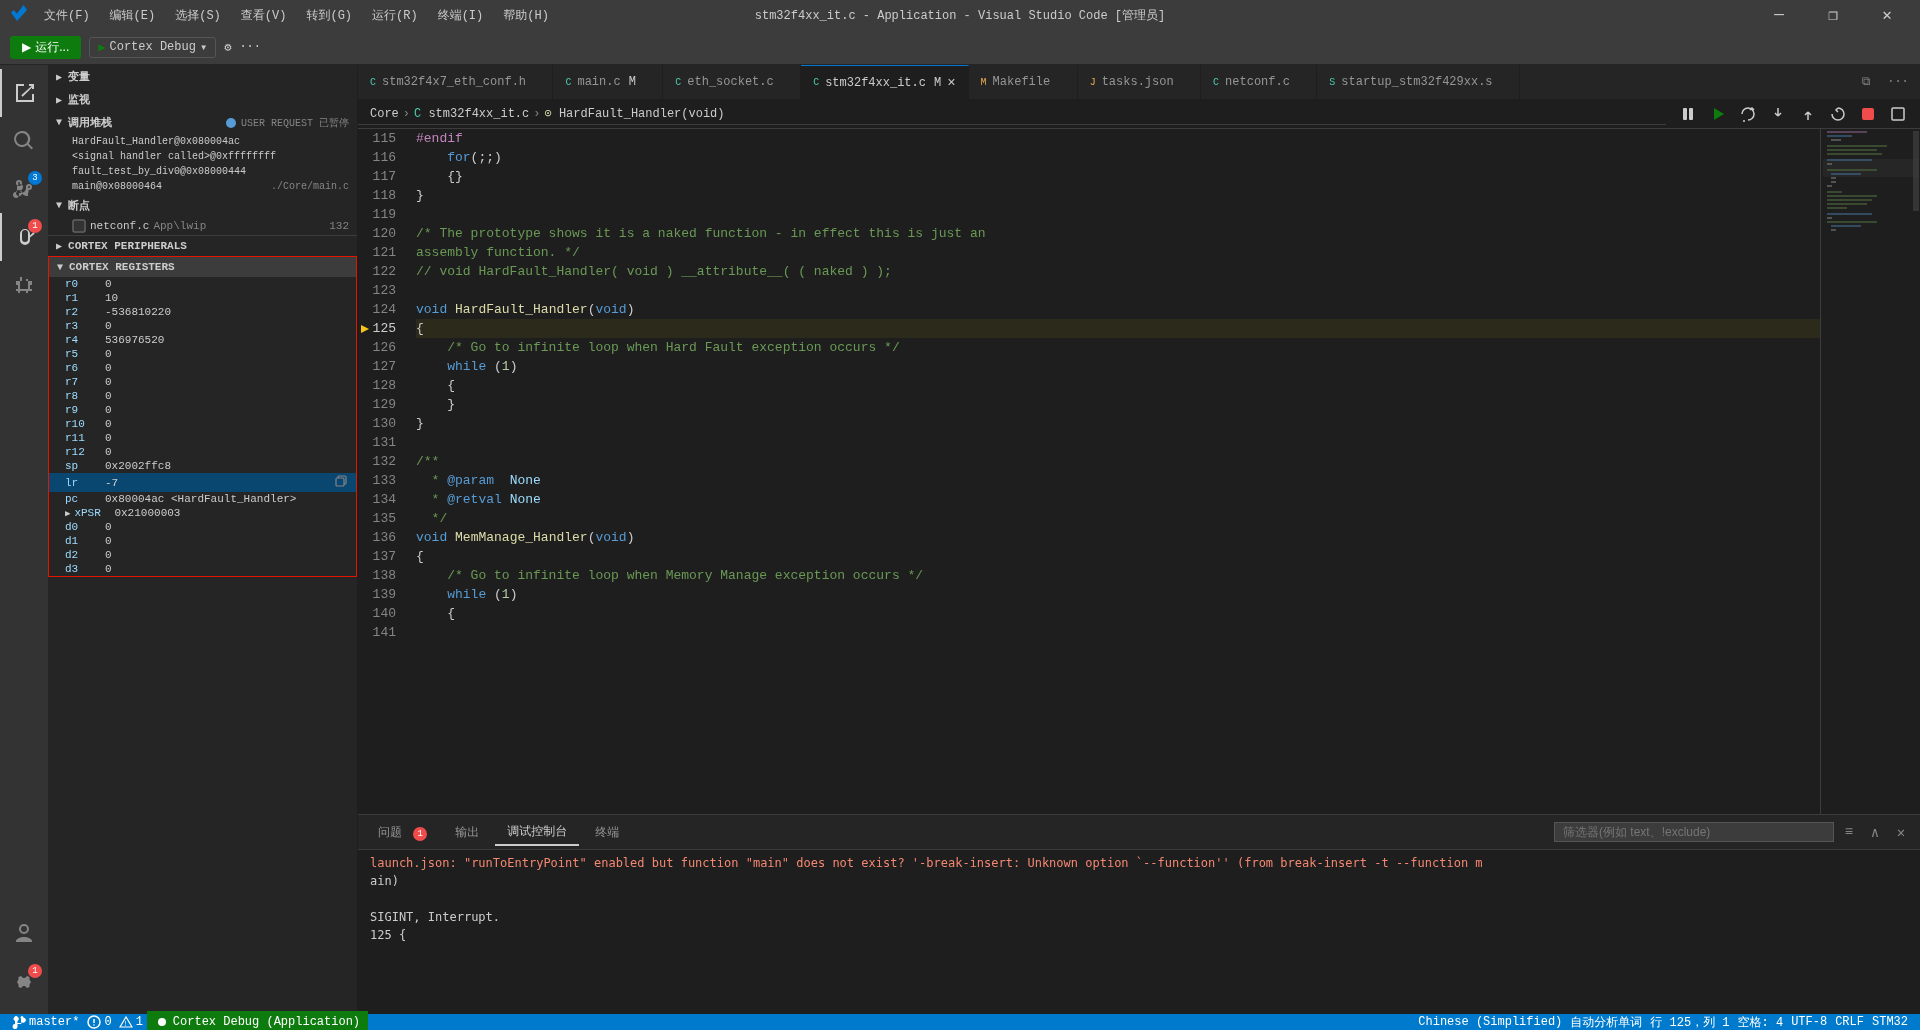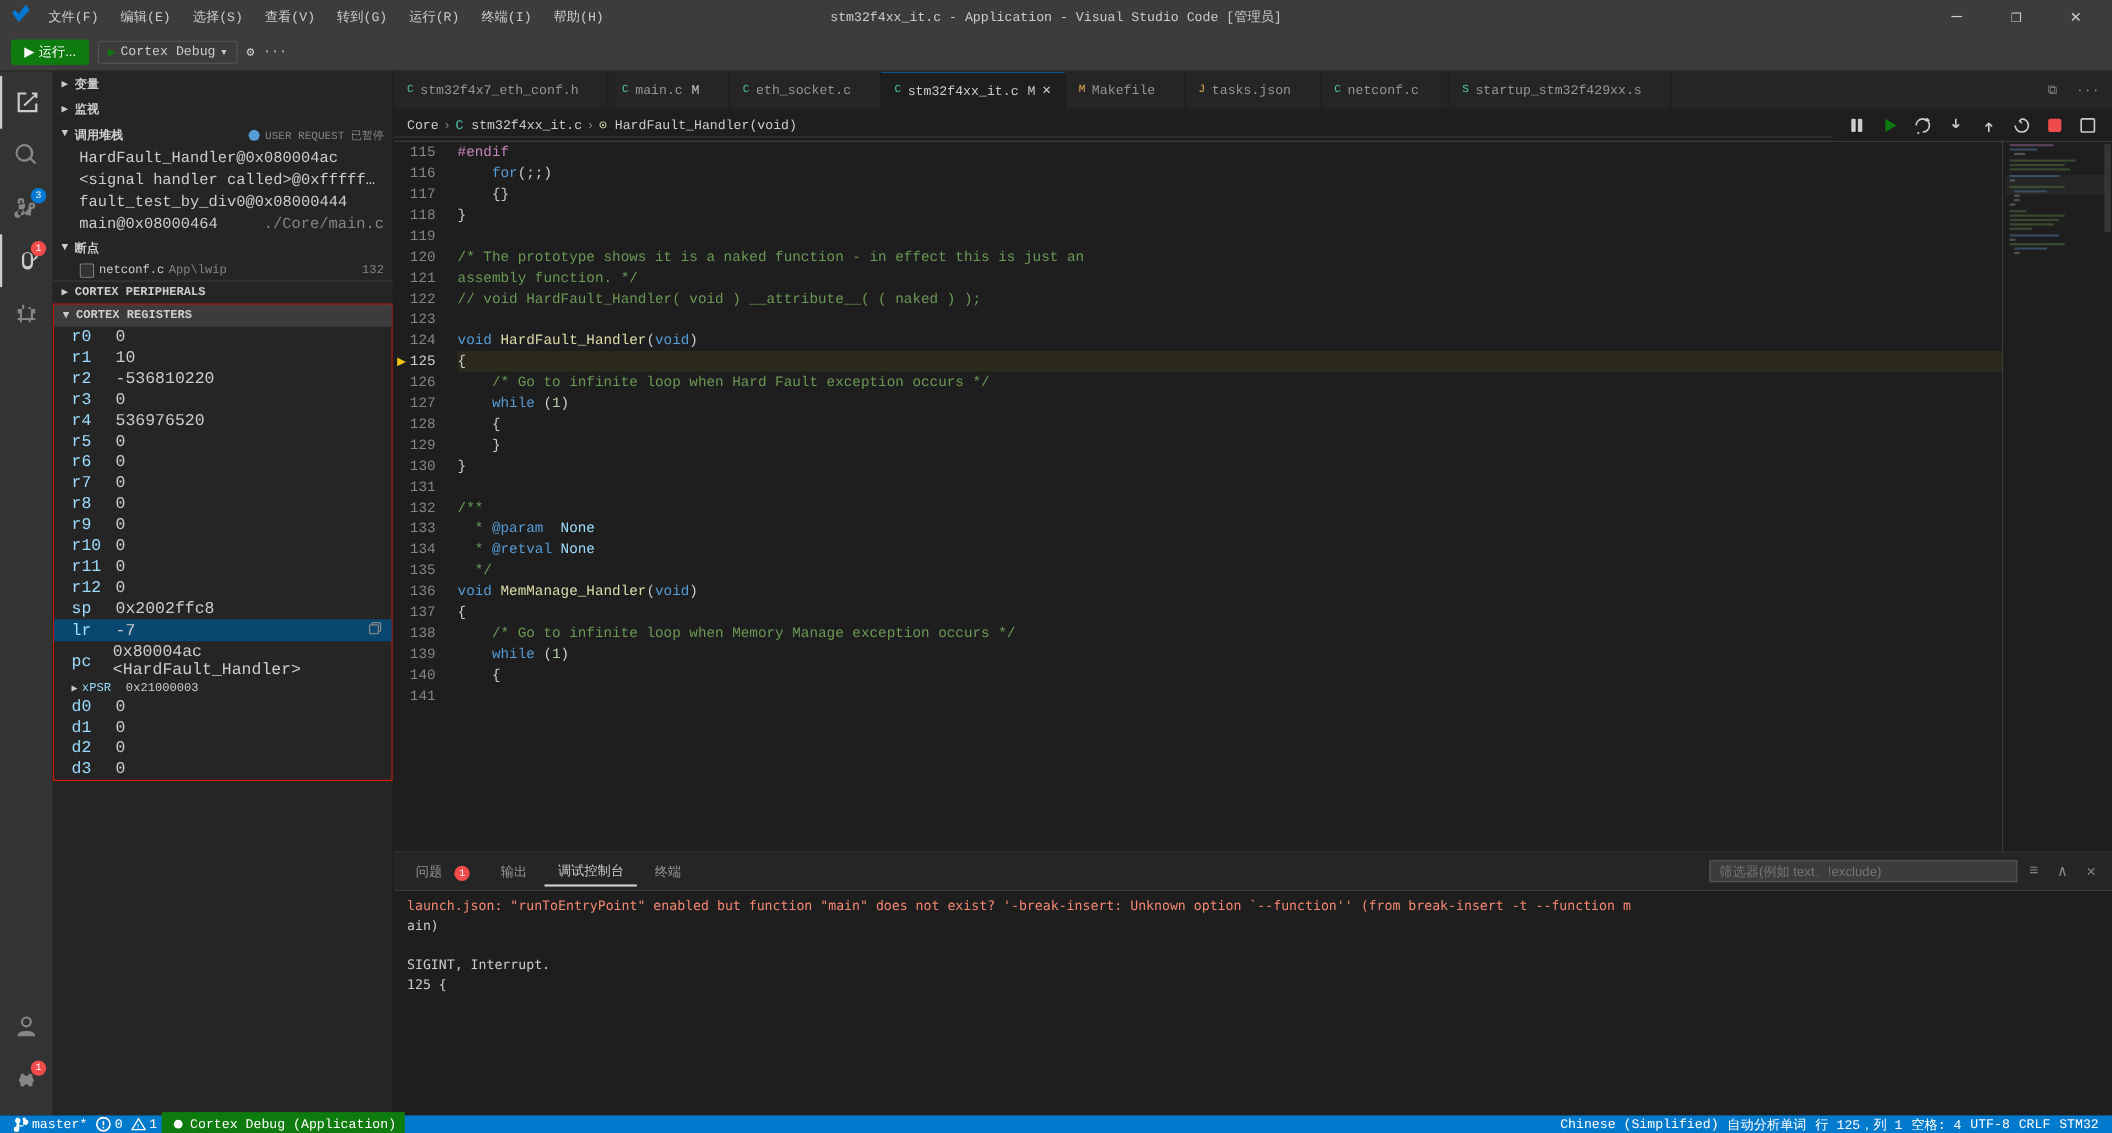--- a/index.html
+++ b/index.html
@@ -41,34 +41,34 @@
     #sidebar { width: 310px; background: #252526; display: flex; flex-direction: column; border-right: 1px solid #1e1e1e; overflow: hidden; }
     .chevron { font-size: 10px; margin-right: 6px; }
     
     
     #debug-sidebar { flex: 1; overflow-y: auto; }
     
     .section-title { display: flex; align-items: center; padding: 4px 8px; font-size: 11px; color: #cccccc; font-weight: 600; text-transform: uppercase; cursor: pointer; }
     .section-title .chevron { color: #cccccc; }
     
     
-    .call-stack-item { padding: 2px 8px 2px 24px; font-size: 14px; color: #cccccc; cursor: pointer; white-space: nowrap; overflow: hidden; text-overflow: ellipsis; }
+    .call-stack-item { padding: 2px 8px 2px 24px; font-size: 10px; color: #cccccc; cursor: pointer; white-space: nowrap; overflow: hidden; text-overflow: ellipsis; }
     
     
     .breakpoint-item { display: flex; align-items: center; padding: 2px 8px 2px 24px; font-size: 11px; cursor: pointer; }
     .bp-name { color: #cccccc; margin-right: 4px; }
     .bp-meta { color: #858585; margin-left: auto; }
 
     
     .peripherals-section { border-top: 1px solid #3c3c3c; }
     
     
     .registers-section { border: 1px solid #e51400; background: #252526; }
     .registers-header { background: #3c3c3c; padding: 4px 8px; font-size: 11px; color: #cccccc; font-weight: 600; display: flex; align-items: center; }
-    .register-item { display: flex; align-items: center; padding: 1px 8px 1px 16px; font-size: 15px; cursor: pointer; }
+    .register-item { display: flex; align-items: center; padding: 1px 8px 1px 16px; font-size: 11px; cursor: pointer; }
     .register-item.selected { background: #094771; }
     .reg-name { color: #9cdcfe; width: 40px; }
     .reg-value { color: #cccccc; }
     .reg-copy { margin-left: auto; color: #858585; cursor: pointer; font-size: 10px; }
     .xpsr-item { display: flex; align-items: center; padding: 1px 8px 1px 16px; font-size: 11px; }
     .xpsr-chevron { margin-right: 4px; font-size: 9px; }
 
     
     #editor-area { flex: 1; display: flex; flex-direction: column; overflow: hidden; }
     
@@ -100,21 +100,21 @@
     .kw { color: #569cd6; }
     .fn { color: #dcdcaa; }
     .cm { color: #6a9955; }
     .num { color: #b5cea8; }
     .pp { color: #c586c0; }
     
     
     #minimap { width: 100px; background: #1e1e1e; border-left: 1px solid #3c3c3c; overflow: hidden; }
     
     
-    #panel { height: 240px; background: #1e1e1e; border-top: 1px solid #3c3c3c; display: flex; flex-direction: column; }
+    #panel { height: 200px; background: #1e1e1e; border-top: 1px solid #3c3c3c; display: flex; flex-direction: column; }
     #panel-tabs { display: flex; align-items: center; background: #252526; border-bottom: 1px solid #3c3c3c; height: 35px; padding: 0 8px; gap: 4px; }
     .panel-tab { padding: 4px 12px; font-size: 12px; color: #969696; cursor: pointer; position: relative; }
     .panel-tab.active { color: #cccccc; border-bottom: 2px solid #cccccc; }
     .panel-tab-badge { background: #f14c4c; color: white; border-radius: 50%; width: 14px; height: 14px; font-size: 9px; display: inline-flex; align-items: center; justify-content: center; margin-left: 4px; }
     #panel-right { margin-left: auto; display: flex; align-items: center; gap: 4px; }
     .panel-right-btn { width: 22px; height: 22px; display: flex; align-items: center; justify-content: center; cursor: pointer; color: #858585; font-size: 14px; }
     #filter-input { background: #3c3c3c; border: 1px solid #555; color: #cccccc; padding: 2px 8px; font-size: 12px; width: 280px; }
     #panel-content { flex: 1; overflow-y: auto; padding: 4px 12px; font-size: 12px; color: #cccccc; font-family: 'Consolas', monospace; }
     .panel-line { line-height: 18px; }
     .panel-line.error { color: #f48771; }

